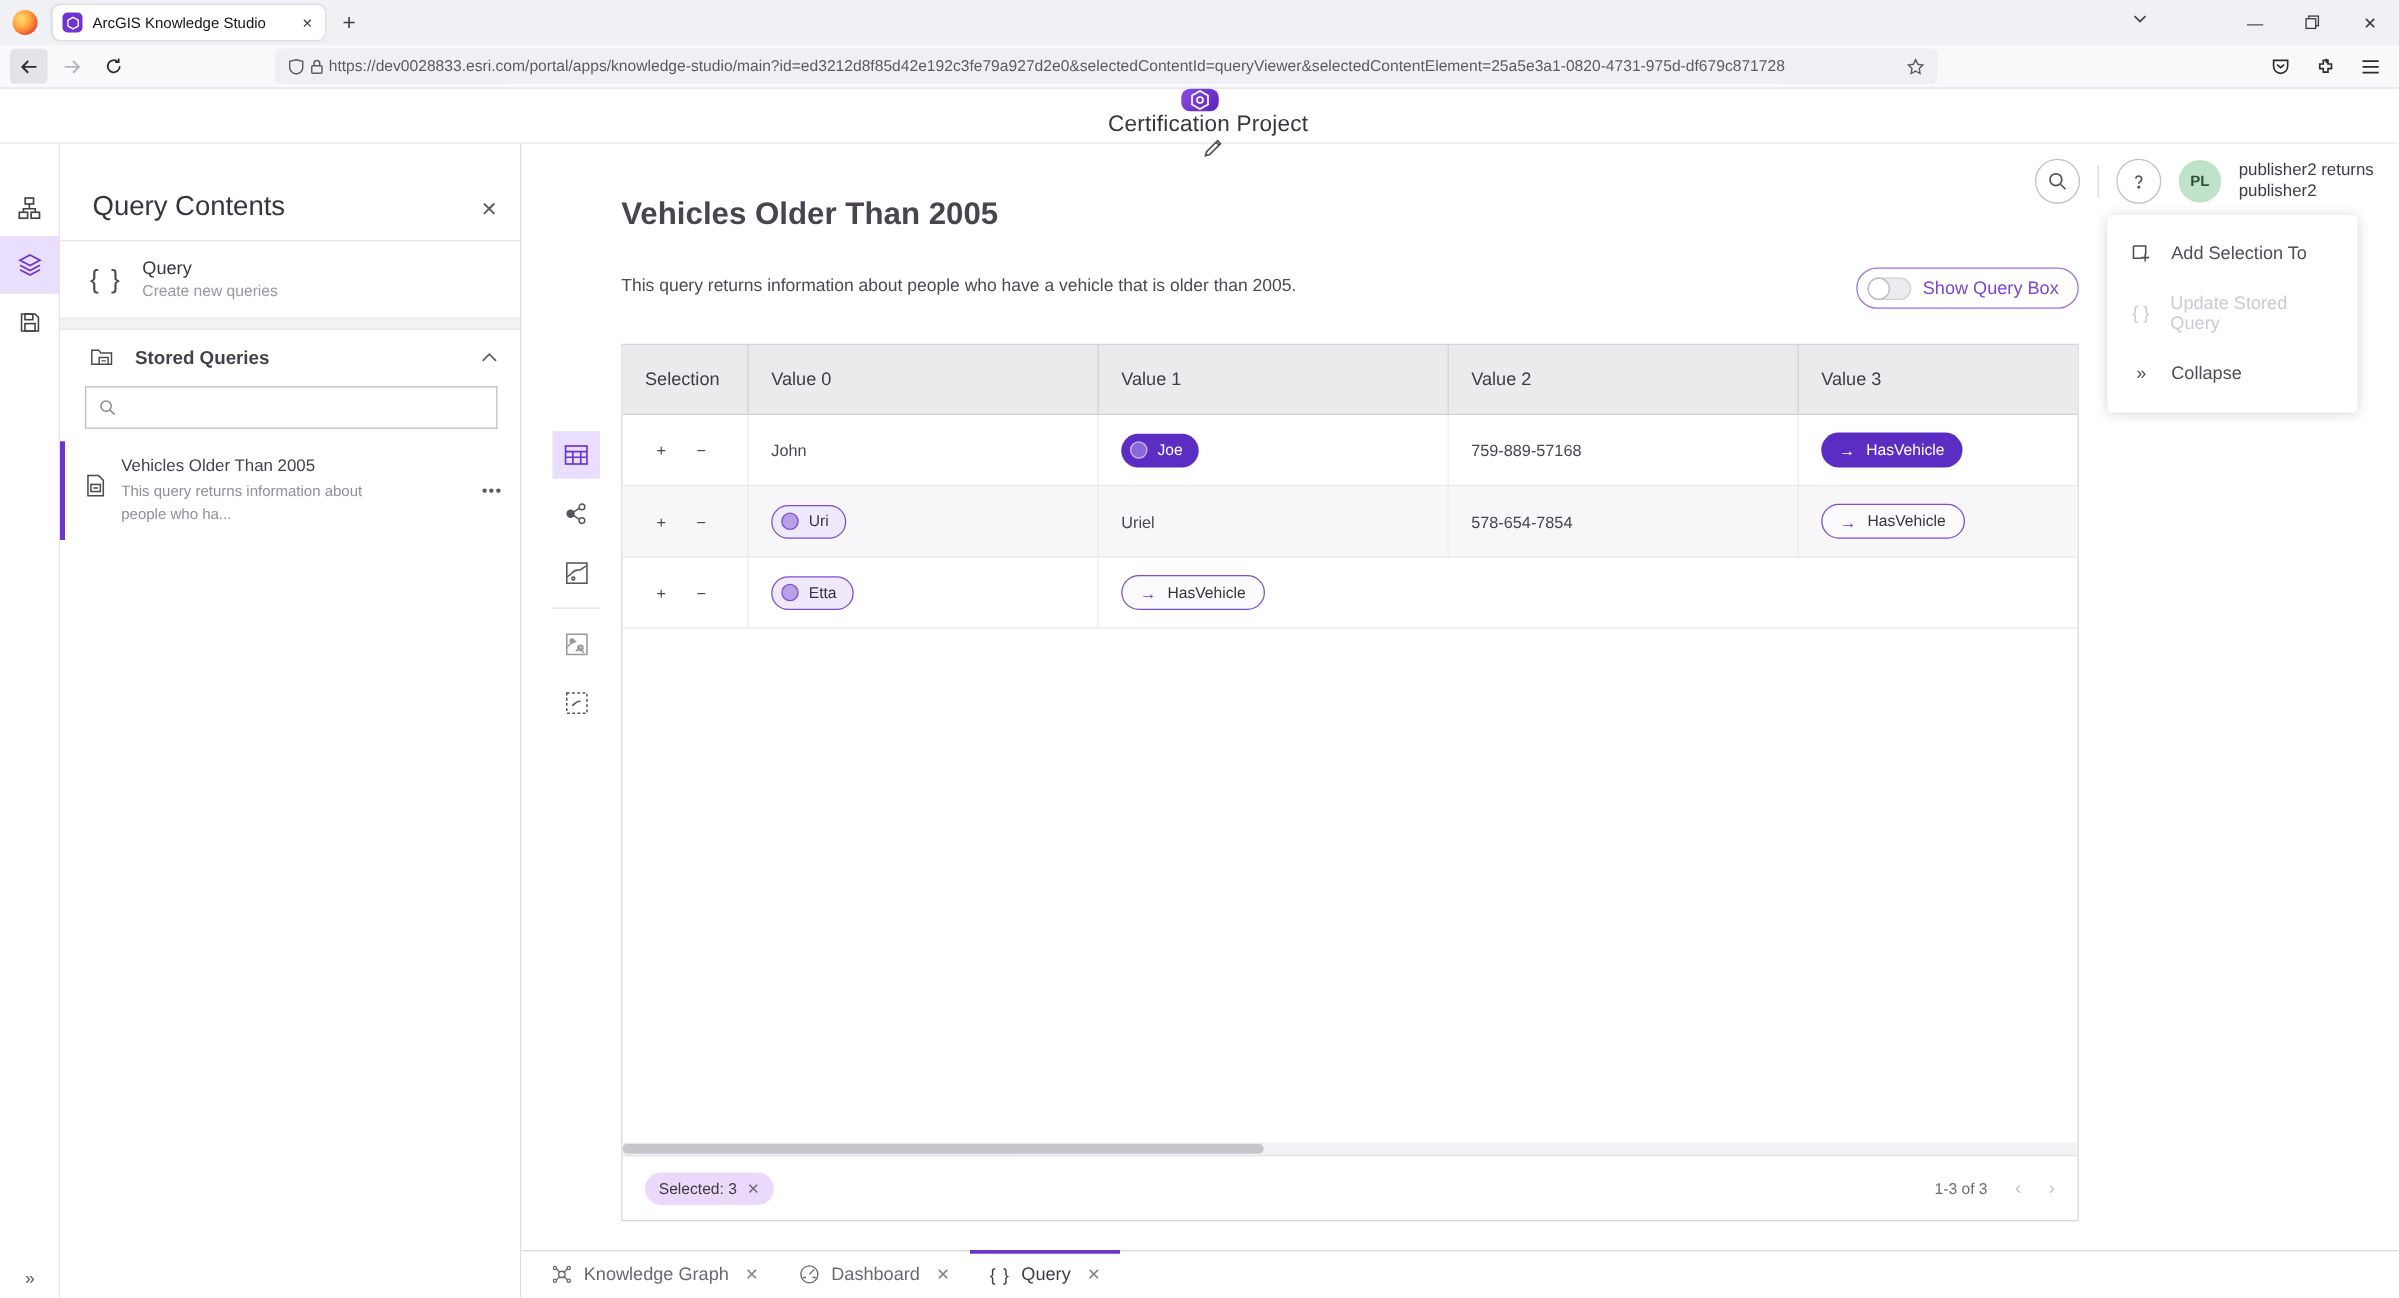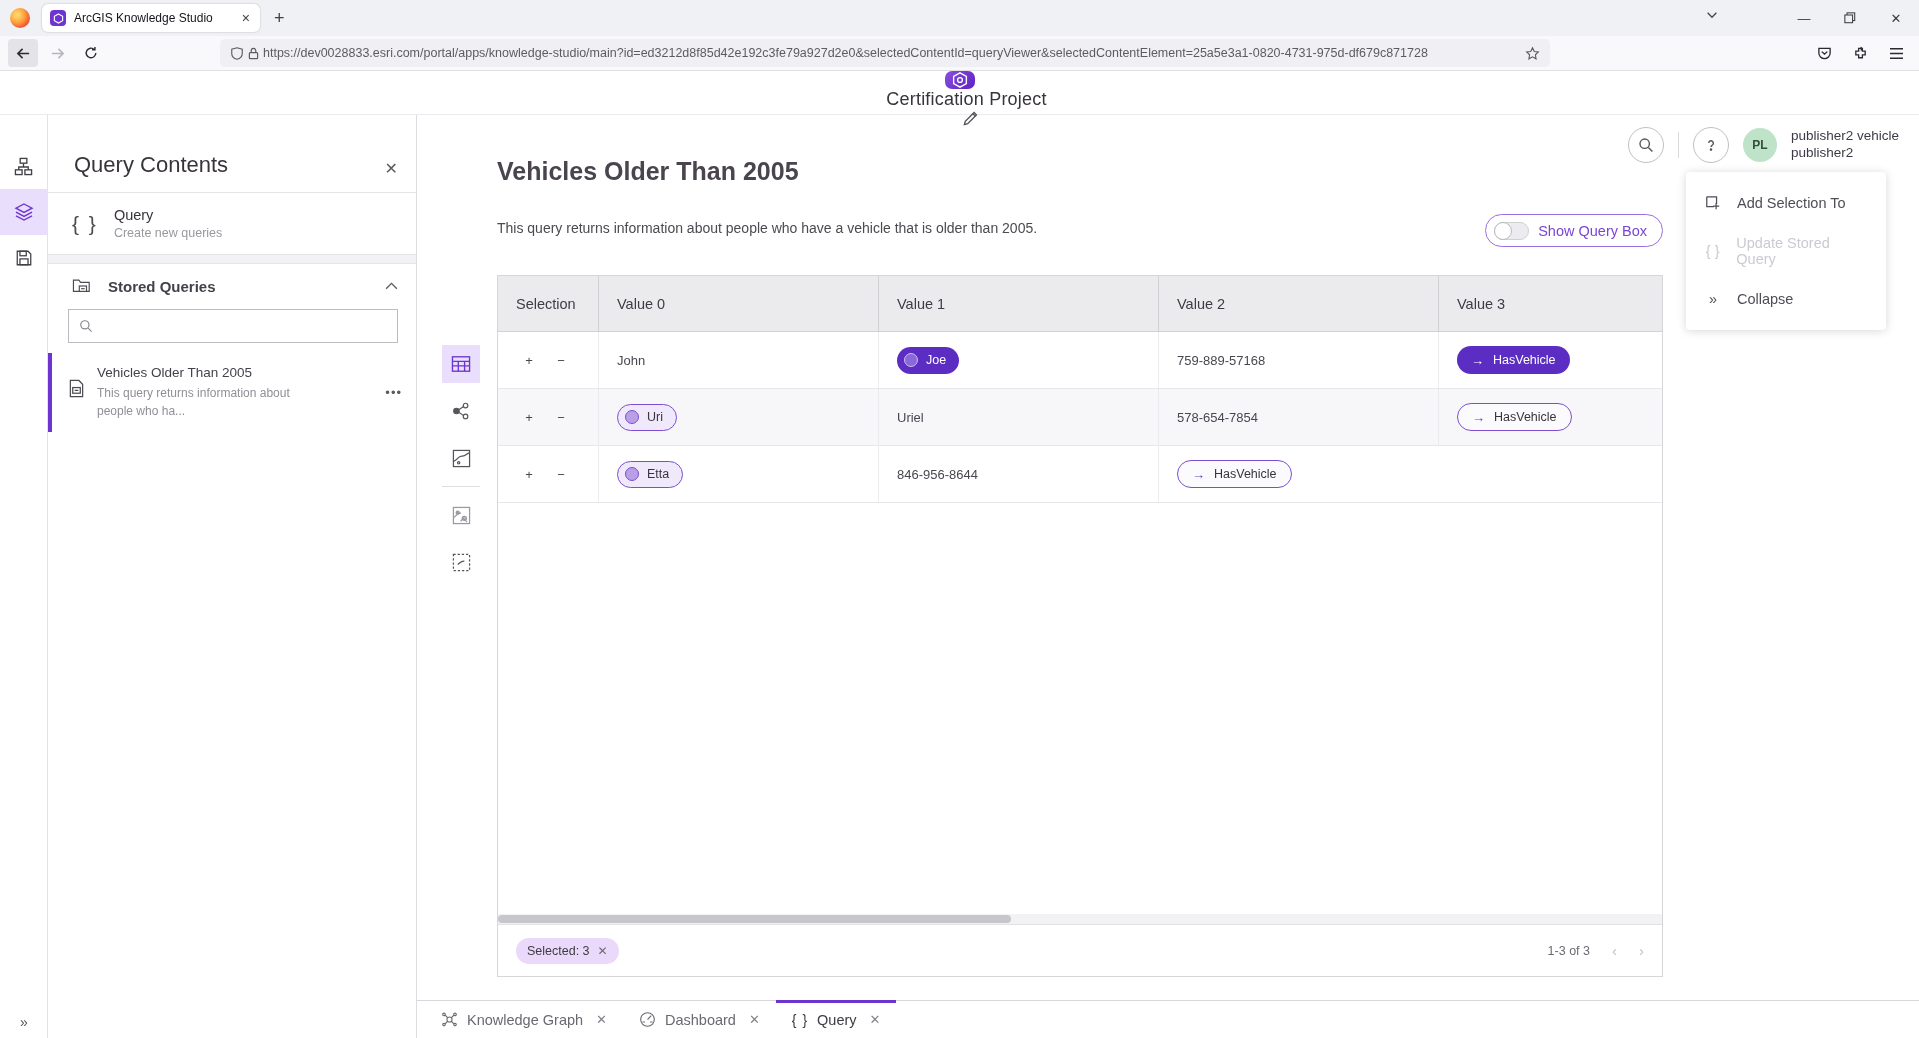--- a/index.html
+++ b/index.html
@@ -240,21 +240,21 @@
       </div>
       <div class="hdr-divider"></div>
       <div class="circ-btn">
         <svg width="16" height="16" viewBox="0 0 16 16" fill="none" stroke="currentColor" stroke-width="1.4">
             <path d="M5.6 5.8a2.4 2.4 0 1 1 3.4 2.6c-.7.4-1 .8-1 1.6"></path>
             <circle cx="8" cy="12.6" r=".6" fill="currentColor"></circle>
           </svg>
       </div>
       <div class="avatar">PL</div>
       <div class="user-block">
-        <div class="user-name">publisher2 vehicle</div>
+        <div class="user-name">publisher2 returns</div>
         <div class="user-sub">publisher2</div>
       </div>
     </div>
   </div>
 
   <div class="appbody">
 
     <div class="rail">
       <div class="rail-btn">
         <svg width="19" height="19" viewBox="0 0 20 20" fill="none" stroke="currentColor" stroke-width="1.4">
@@ -440,21 +440,20 @@
             <div class="cell selcell">
               <span class="pm">+</span>
               <span class="pm">−</span>
             </div>
             <div class="cell">
                 <span class="pill outline">
                   <span class="dot"></span>
                   <span>Etta</span>
                 </span>
               </div>
-            <div class="cell">846-956-8644</div>
             <div class="cell">
                 <span class="relpill outline">
                   <span class="arr">→</span>
                   <span>HasVehicle</span>
                 </span>
               </div>
           </div>
 
           <div class="tbl-empty"></div>
           <div class="hscroll">

